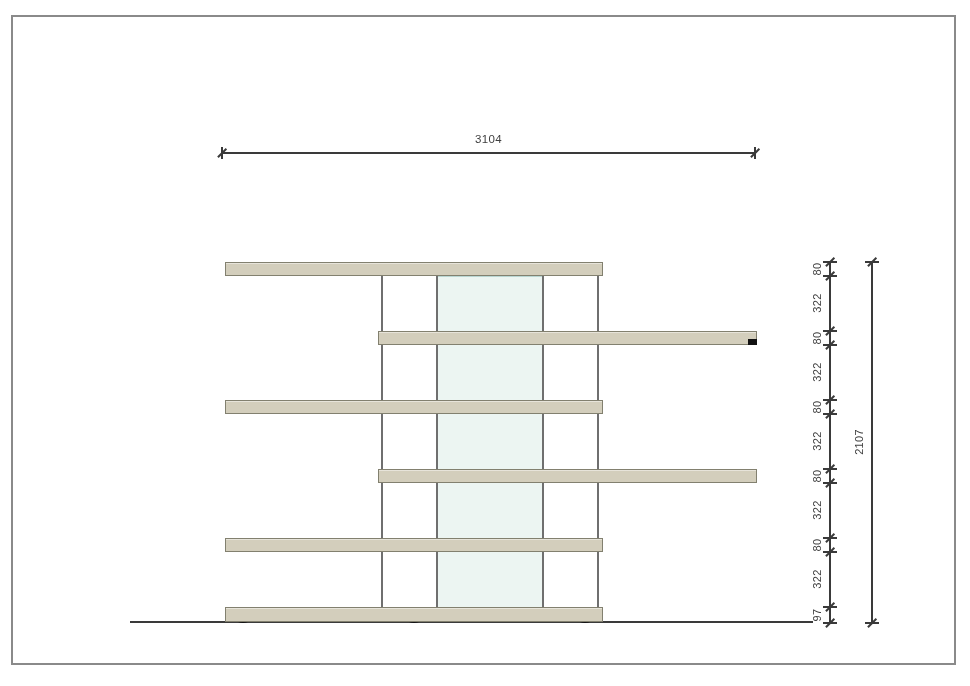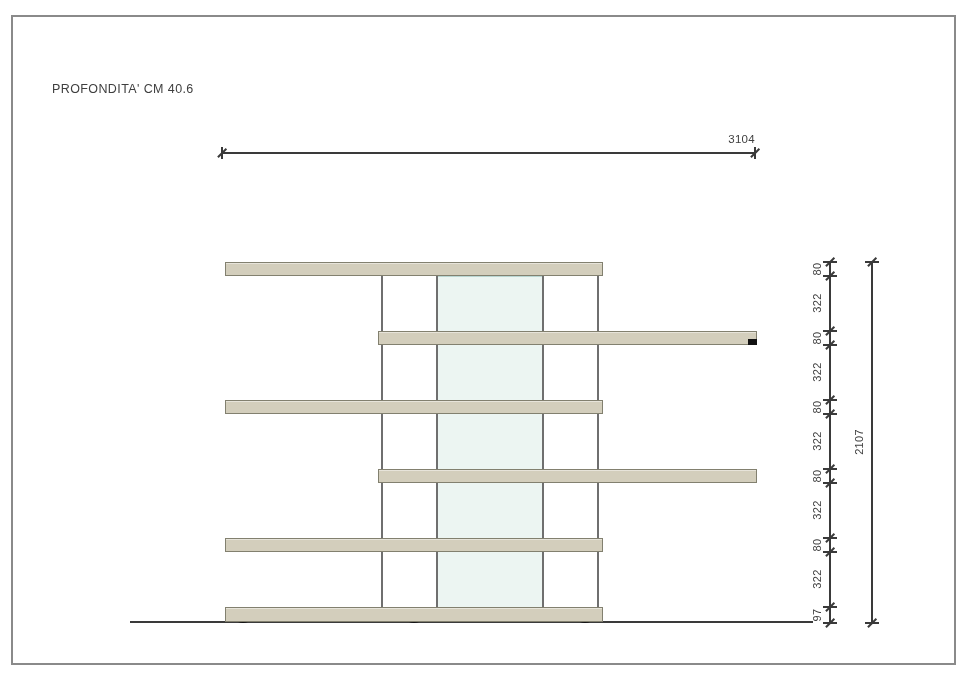--- a/index.html
+++ b/index.html
@@ -32,36 +32,35 @@
   }
   .rod{position:absolute;width:2px;background:var(--rod-color);z-index:2;}
   .panel{position:absolute;background:var(--panel-fill);z-index:1;border-top:1px solid var(--panel-border);}
   .cap{position:absolute;background:#111;z-index:4;}
   .foot{position:absolute;width:12px;height:5px;background:#111;border-radius:50%;z-index:2;}
   .hline{position:absolute;height:2px;background:var(--line-color);}
   .dline-h{position:absolute;height:1.5px;background:var(--line-color);z-index:5;}
   .dline-v{position:absolute;width:1.5px;background:var(--line-color);z-index:5;}
   .dim-text{position:absolute;font-size:11px;letter-spacing:.3px;white-space:nowrap;z-index:6;}
   .dim-text.rot{transform:translate(-50%,-50%) rotate(-90deg);transform-origin:center;}
-  .width-label{position:absolute;left:222px;top:133px;width:533px;text-align:right;font-size:11.5px;letter-spacing:.3px;z-index:6;}
+  .width-label{position:absolute;left:222px;top:133px;width:533px;text-align:center;font-size:11.5px;letter-spacing:.3px;z-index:6;}
   
   .tick{position:absolute;width:0;height:0;z-index:6;}
   .tick .b{position:absolute;left:-7px;top:-1px;width:14px;height:2px;background:var(--line-color);}
   .tick .s{position:absolute;left:-6px;top:-1px;width:12px;height:1.6px;background:var(--line-color);transform:rotate(-45deg);}
   .tick .v{position:absolute;left:-1px;top:-6px;width:2px;height:12px;background:var(--line-color);}
 </style>
 </head>
 <body>
 
 <div class="canvas">
 
   <div class="frame"></div>
 
   <div class="title-block">
-    <div class="title-line">PROFONDITA' CM 40.6</div>
   </div>
 
   <div class="width-label">3104</div>
   <div class="dline-h" style="left:222px;top:152px;width:533px;"></div>
   <div class="tick" style="left:222px;top:153px;">
       <span class="v"></span>
       <span class="s"></span>
     </div>
   <div class="tick" style="left:755px;top:153px;">
       <span class="v"></span>

